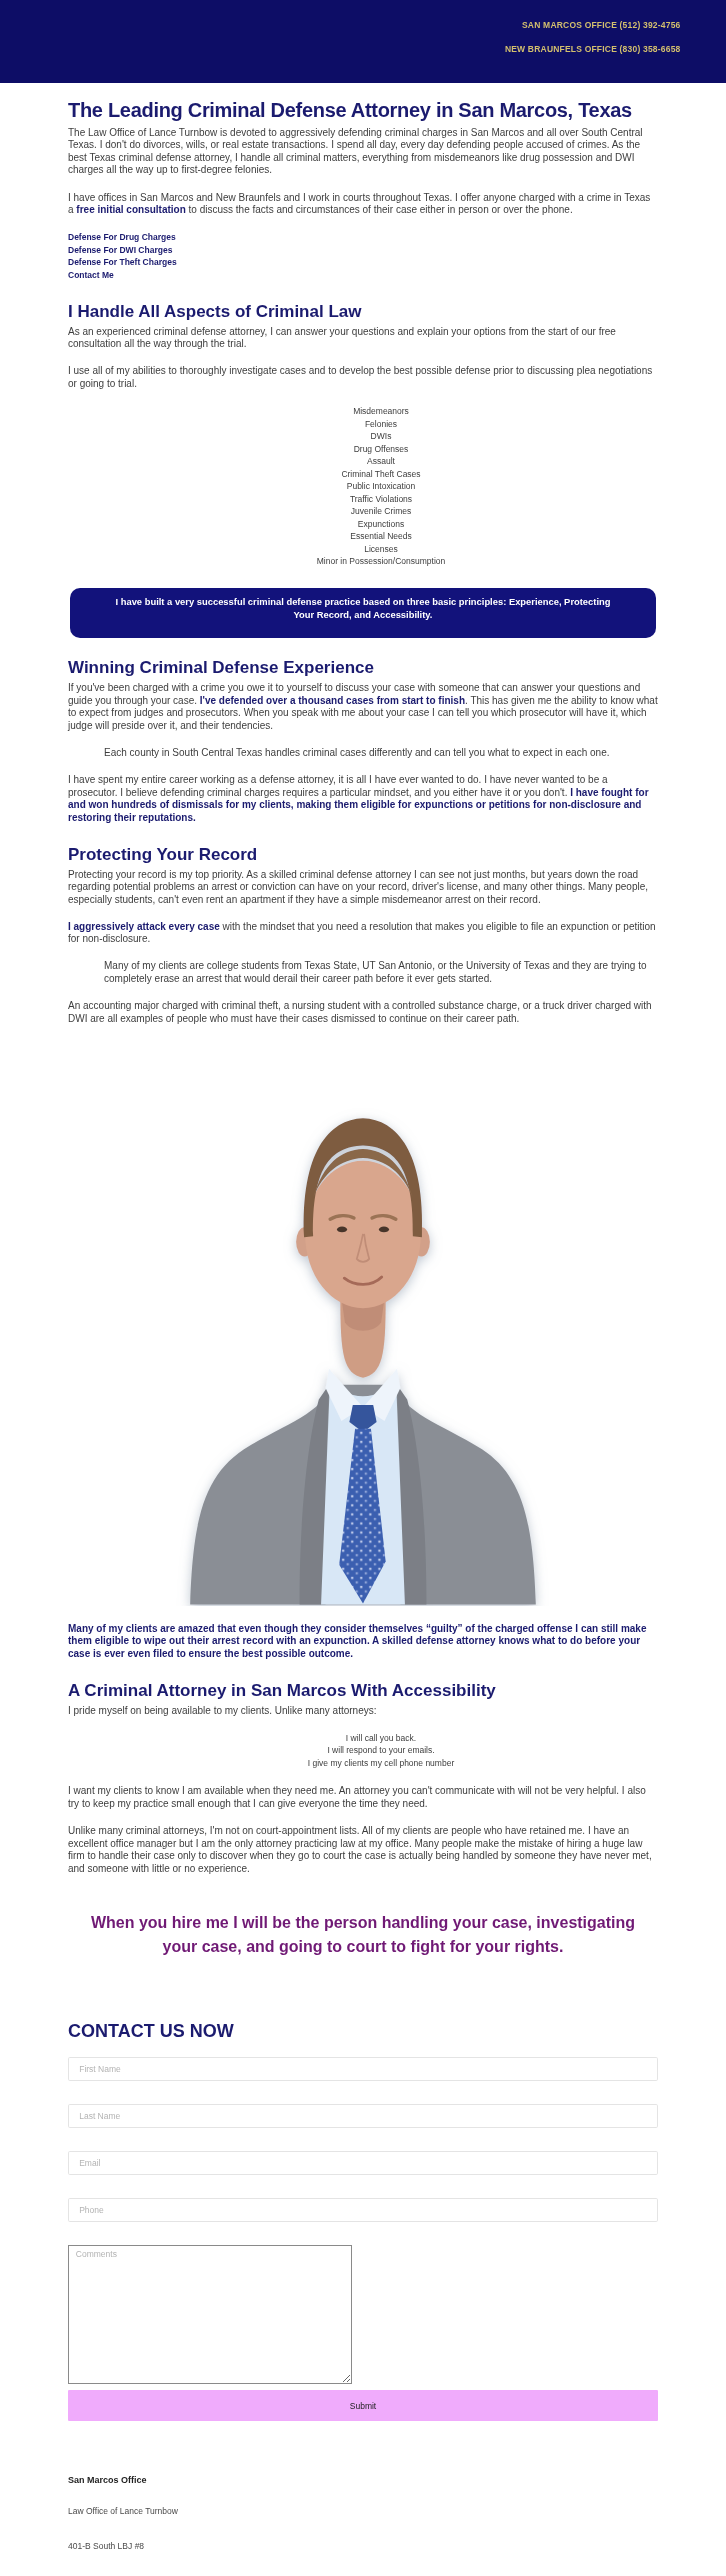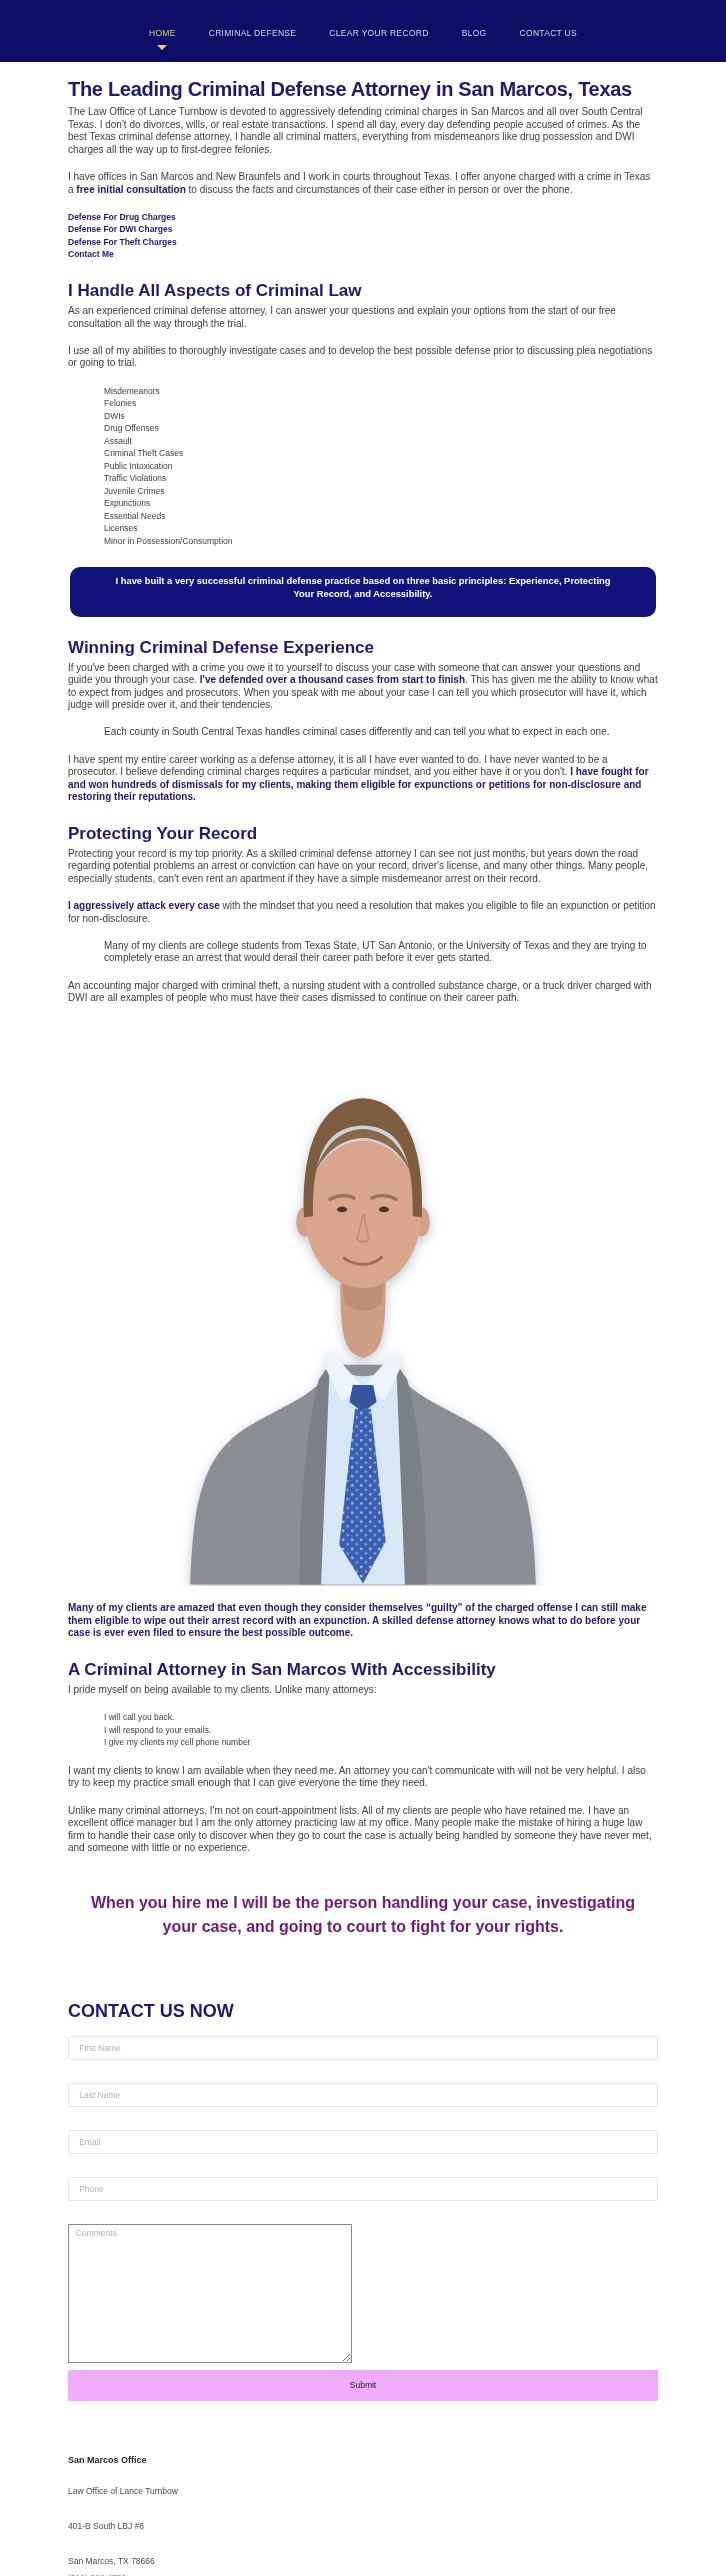--- a/index.html
+++ b/index.html
@@ -23,21 +23,21 @@
   .container { width:590px; margin:0 auto; }
   h1 { color:#1b1b6f; font-size:20px; line-height:1.08; letter-spacing:-0.3px;
        margin:17px 0 5.7px; font-weight:bold; }
   h2 { color:#1b1b6f; font-size:17px; line-height:1.15; margin:20.4px 0 4.5px; font-weight:bold; }
   p  { font-size:10px; line-height:12.5px; margin:0 0 14.7px; }
   .navy-bold { color:#1b1b6f; font-weight:bold; }
   .indent { padding-left:36px; }
   .links-list { margin:8px 0 3.4px; }
   .links-list a { display:block; color:#1b1b6f; font-weight:bold; font-size:8.5px;
                   line-height:12.5px; text-decoration:none; }
-  .plain-list { list-style:none; margin:0 0 16px; padding:0 0 0 36px; }
+  .plain-list { list-style:none; margin:0 0 16px; padding:0 0 0 36px;text-align:center; }
   .plain-list li { font-size:8.5px; line-height:12.5px; }
   .banner { background:#12127b; color:#ffffff; font-weight:bold; text-align:center;
             border-radius:10px; padding:6.8px 34px 17px; margin:20.4px 2.3px 13.6px;
             font-size:9.4px; line-height:13px; }
   .photo-wrap { text-align:center; margin:42px 0 14.7px; }
   .caption { color:#1b1b6f; font-weight:bold; }
   .statement { color:#701a75; font-weight:bold; font-size:16px; line-height:24px;
                text-align:center; max-width:556px; margin:36px auto 62px; }
 
   
@@ -55,30 +55,24 @@
   
   .site-footer { margin-top:54px; padding-bottom:8px; }
   .f-heading { font-size:9px; font-weight:bold; color:#1f1f1f; margin:17px 0 11.3px; }
   .f-line { font-size:8.5px; color:#4a4a4a; line-height:17px;margin-top:18px; }
   .f-link { display:inline-block; color:#6699cc; text-decoration:none; font-size:8.5px; line-height:17px; }
 </style>
 </head>
 <body>
 
 <header class="site-header">
-  <nav class="main-nav">
-    <a href="#" class="active">
-      <span>HOME</span>
-      <span class="caret"></span>
-    </a>
-    <a href="#">CRIMINAL DEFENSE</a>
-    <a href="#">CLEAR YOUR RECORD</a>
-    <a href="#">BLOG</a>
-    <a href="#">CONTACT US</a>
-  </nav>
+  <div class="phones">
+    <a href="#">SAN MARCOS OFFICE (512) 392-4756</a>
+    <a href="#">NEW BRAUNFELS OFFICE (830) 358-6658</a>
+  </div>
 </header>
 
 <main class="container">
 
   <h1>The Leading Criminal Defense Attorney in San Marcos, Texas</h1>
   <p>The Law Office of Lance Turnbow is devoted to aggressively defending criminal charges in San Marcos and all over South Central Texas. I don't do divorces, wills, or real estate transactions. I spend all day, every day defending people accused of crimes. As the best Texas criminal defense attorney, I handle all criminal matters, everything from misdemeanors like drug possession and DWI charges all the way up to first-degree felonies.</p>
   <p><span>I have offices in San Marcos and New Braunfels and I work in courts throughout Texas. I offer anyone charged with a crime in Texas a </span><span class="navy-bold">free initial consultation</span><span> to discuss the facts and circumstances of their case either in person or over the phone.</span></p>
 
   <div class="links-list">
     <a href="#">Defense For Drug Charges</a>

